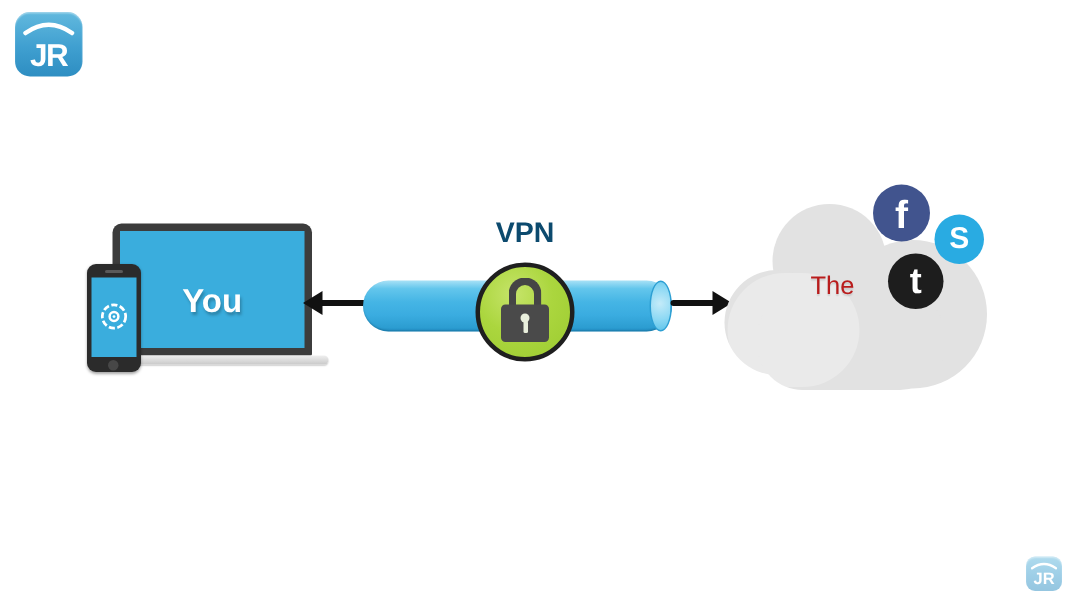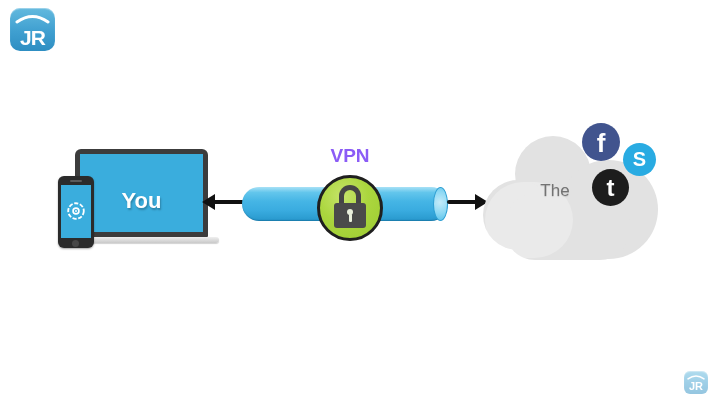--- a/index.html
+++ b/index.html
@@ -51,42 +51,42 @@
   .arrow-head-right{left:475px;top:194px;border-left:13px solid #111;}
 
   
   .tunnel{left:242px;top:187px;width:206px;height:34px;border-radius:17px;
     background:linear-gradient(180deg,#a8e1f6 0%,#63c6ec 16%,#45b5e5 42%,#3aace0 68%,#2c9dd1 92%,#2391c7 100%);
     box-shadow:inset 0 -1px 1px rgba(0,60,90,.25);}
   .tunnel-cap{left:433px;top:187px;width:15px;height:34px;border-radius:50%;box-sizing:border-box;
     background:radial-gradient(circle at 45% 45%,#c4ebf9 0%,#8ed9f4 55%,#5cc3ea 100%);
     border:1.5px solid #2d9fd3;}
   .vpn-label{left:298px;top:145px;width:104px;text-align:center;
-    font-size:19px;font-weight:bold;color:#8b5cf6;}
+    font-size:19px;font-weight:bold;color:#0c4a6e;}
 
   
   .lock-badge{left:317px;top:175px;width:66px;height:66px;border-radius:50%;box-sizing:border-box;
     background:radial-gradient(circle at 38% 30%,#c6e46a 0%,#abd63e 45%,#9ccb31 100%);
     border:3px solid #1f1f1f;z-index:5;}
   .lock-shackle{position:absolute;left:19px;top:7px;width:22px;height:20px;box-sizing:border-box;
     border:5px solid #454545;border-bottom:none;border-radius:11px 11px 0 0;}
   .lock-body{position:absolute;left:14px;top:25px;width:32px;height:25px;background:#4a4a4a;border-radius:3px;}
   .keyhole-head{position:absolute;left:27px;top:31px;width:6px;height:6px;border-radius:50%;background:#e9efdc;}
   .keyhole-stem{position:absolute;left:28.5px;top:36px;width:3px;height:8px;border-radius:1px;background:#e9efdc;}
 
   
   .cloud{left:483px;top:136px;width:175px;height:128px;z-index:1;}
   .cloud-part{position:absolute;background:#e2e2e2;border-radius:50%;}
   .cloud-hump{left:32px;top:0;width:76px;height:76px;}
   .cloud-left{left:0;top:44px;width:70px;height:70px;}
   .cloud-right{left:76px;top:24px;width:99px;height:99px;}
   .cloud-bottom{left:22px;top:58px;width:125px;height:66px;border-radius:30px;}
   .cloud-sheen{left:2px;top:46px;width:88px;height:76px;border-radius:38px;background:rgba(255,255,255,.28);}
   .cloud-label{position:absolute;left:22px;top:44px;width:100px;text-align:center;
-    font-size:17px;line-height:21px;color:#737373;text-shadow:0 1px 1px rgba(0,0,0,.12);}
+    font-size:17px;line-height:21px;color:#b91c1c;text-shadow:0 1px 1px rgba(0,0,0,.12);}
   .cloud-label span{display:block;}
 
   
   .badge{position:absolute;border-radius:50%;display:flex;align-items:center;justify-content:center;
     color:#fff;font-weight:bold;}
   .badge-fb{left:582px;top:123px;width:38px;height:38px;background:#41548e;z-index:2;font-size:26px;padding-top:3px;box-sizing:border-box;}
   .badge-skype{left:623px;top:143px;width:33px;height:33px;background:#29abe2;z-index:3;font-size:20px;}
   .badge-tw{left:592px;top:169px;width:37px;height:37px;background:#1d1d1d;z-index:4;font-size:24px;}
 </style>
 </head>

